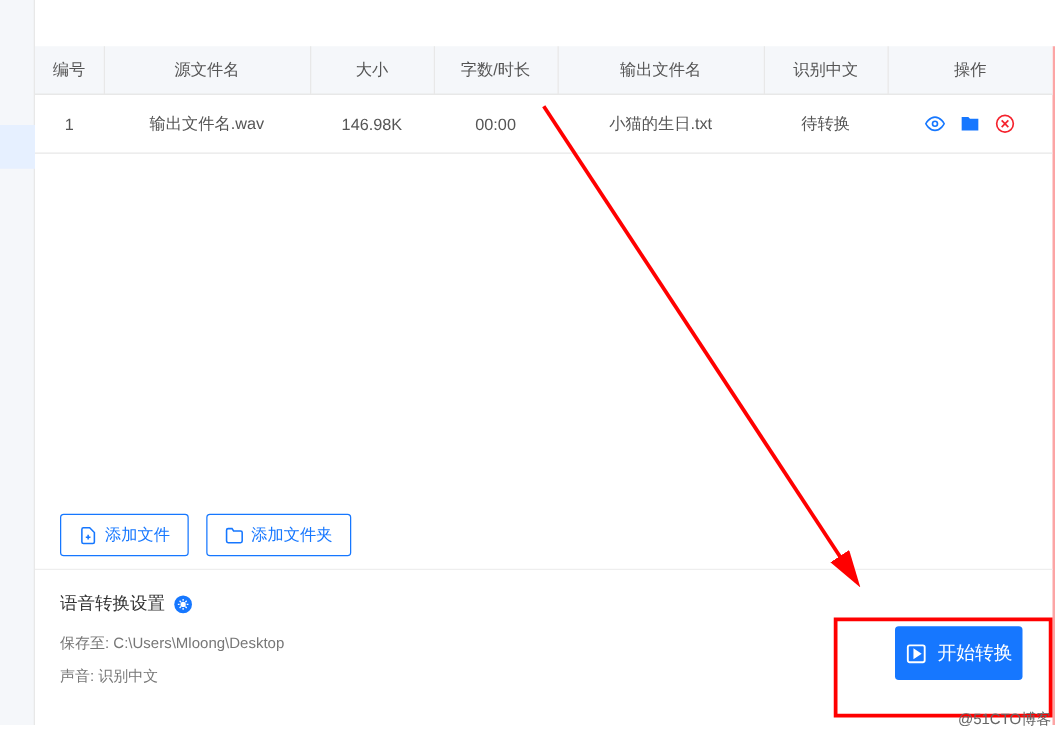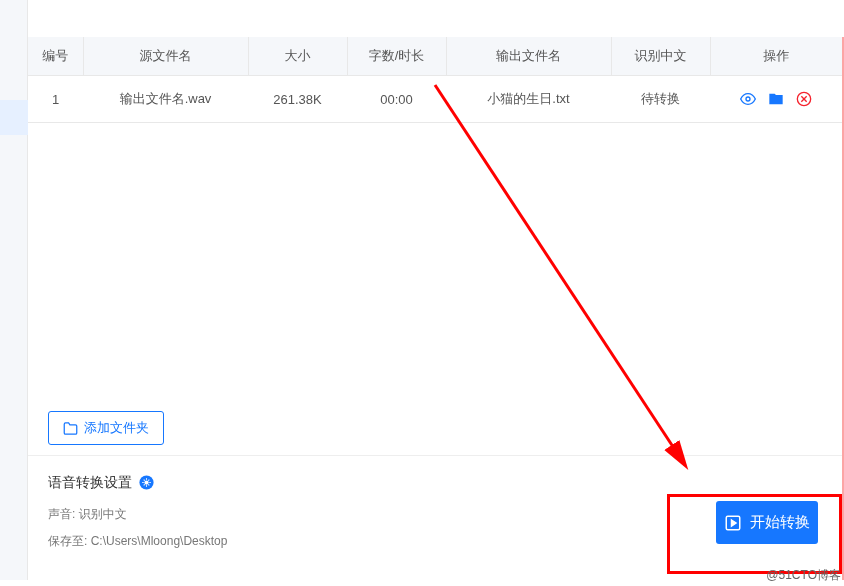--- a/index.html
+++ b/index.html
@@ -21,21 +21,21 @@
     .col-out { width: 150px; }
     .col-status { width: 90px; }
     .col-ops { width: 120px; }
     .op-icons { display: flex; justify-content: center; gap: 12px; align-items: center; }
     .icon-svg { width: 16px; height: 16px; cursor: pointer; }
     .table-area { flex: 1; position: relative; }
     .action-buttons { display: flex; gap: 14px; padding: 10px 20px; }
     .btn-outline { display: flex; align-items: center; gap: 6px; border: 1px solid #1677ff; color: #1677ff; background: #fff; padding: 7px 14px; border-radius: 3px; cursor: pointer; font-size: 13px; }
     .btn-outline svg { width: 15px; height: 15px; }
     .settings-section { padding: 18px 20px 20px 20px; border-top: 1px solid #eee; position: relative; }
-    .settings-title { display: flex; gap: 6px; font-size: 14px; color: #333; margin-bottom: 14px; }
+    .settings-title { display: flex; align-items: center; gap: 6px; font-size: 14px; color: #333; margin-bottom: 14px; }
     .settings-title svg { width: 17px; height: 17px; }
     .setting-row { font-size: 12px; color: #777; margin-bottom: 10px; }
     .start-btn { position: absolute; right: 24px; bottom: 36px; background: #1677ff; color: #fff; border: none; padding: 12px 8px; border-radius: 3px; font-size: 15px; cursor: pointer; display: flex; align-items: center; gap: 8px; }
     .start-btn svg { width: 18px; height: 18px; }
     .red-box { position: absolute; border: 3px solid #f00; right: 2px; bottom: 12px; width: 175px; height: 80px; pointer-events: none; }
     .red-arrow { position: absolute; pointer-events: none; }
     .watermark { position: absolute; bottom: 2px; right: 3px; font-size: 12px; color: #666; }
   </style>
 </head>
 <body>
@@ -55,21 +55,21 @@
             <th class="col-dur">字数/时长</th>
             <th class="col-out">输出文件名</th>
             <th class="col-status">识别中文</th>
             <th class="col-ops">操作</th>
           </tr>
         </thead>
         <tbody>
           <tr>
             <td>1</td>
             <td>输出文件名.wav</td>
-            <td>261.38K</td>
+            <td>146.98K</td>
             <td>00:00</td>
             <td>小猫的生日.txt</td>
             <td>待转换</td>
             <td>
               <div class="op-icons">
                 <svg class="icon-svg" viewBox="0 0 24 24" fill="none" stroke="#1677ff" stroke-width="2">
                     <path d="M1 12s4-8 11-8 11 8 11 8-4 8-11 8-11-8-11-8z"></path>
                     <circle cx="12" cy="12" r="3"></circle>
                   </svg>
                 <svg class="icon-svg" viewBox="0 0 24 24" fill="#1677ff">
@@ -83,41 +83,49 @@
               </div>
             </td>
           </tr>
         </tbody>
       </table>
     </div>
     <div class="table-area"></div>
     <div class="action-buttons">
       <button class="btn-outline">
         <svg viewBox="0 0 24 24" fill="none" stroke="currentColor" stroke-width="2">
+            <path d="M14 2H6a2 2 0 0 0-2 2v16a2 2 0 0 0 2 2h12a2 2 0 0 0 2-2V8z"></path>
+            <line x1="12" y1="11" x2="12" y2="17"></line>
+            <line x1="9" y1="14" x2="15" y2="14"></line>
+          </svg>
+        <span>添加文件</span>
+      </button>
+      <button class="btn-outline">
+        <svg viewBox="0 0 24 24" fill="none" stroke="currentColor" stroke-width="2">
             <path d="M22 19a2 2 0 0 1-2 2H4a2 2 0 0 1-2-2V5a2 2 0 0 1 2-2h5l2 3h9a2 2 0 0 1 2 2z"></path>
           </svg>
         <span>添加文件夹</span>
       </button>
     </div>
     <div class="settings-section">
       <div class="settings-title">
         <span>语音转换设置</span>
         <svg viewBox="0 0 24 24" fill="#1677ff">
             <circle cx="12" cy="12" r="10"></circle>
             <circle cx="12" cy="12" r="3" fill="#fff"></circle>
             <path d="M12 6v2M12 16v2M6 12h2M16 12h2M8 8l1.5 1.5M14.5 14.5L16 16M16 8l-1.5 1.5M9.5 14.5L8 16" stroke="#fff" stroke-width="1.5"></path>
           </svg>
       </div>
       <div class="setting-row">
+        <span>保存至:</span>
+        <span>C:\Users\Mloong\Desktop</span>
+      </div>
+      <div class="setting-row">
         <span>声音:</span>
         <span>识别中文</span>
-      </div>
-      <div class="setting-row">
-        <span>保存至:</span>
-        <span>C:\Users\Mloong\Desktop</span>
       </div>
       <button class="start-btn">
         <svg viewBox="0 0 24 24" fill="none" stroke="#fff" stroke-width="2">
             <rect x="3" y="3" width="18" height="18" rx="2"></rect>
             <polygon points="10 8 16 12 10 16 10 8" fill="#fff"></polygon>
           </svg>
         <span>开始转换</span>
       </button>
     </div>
   </div>

